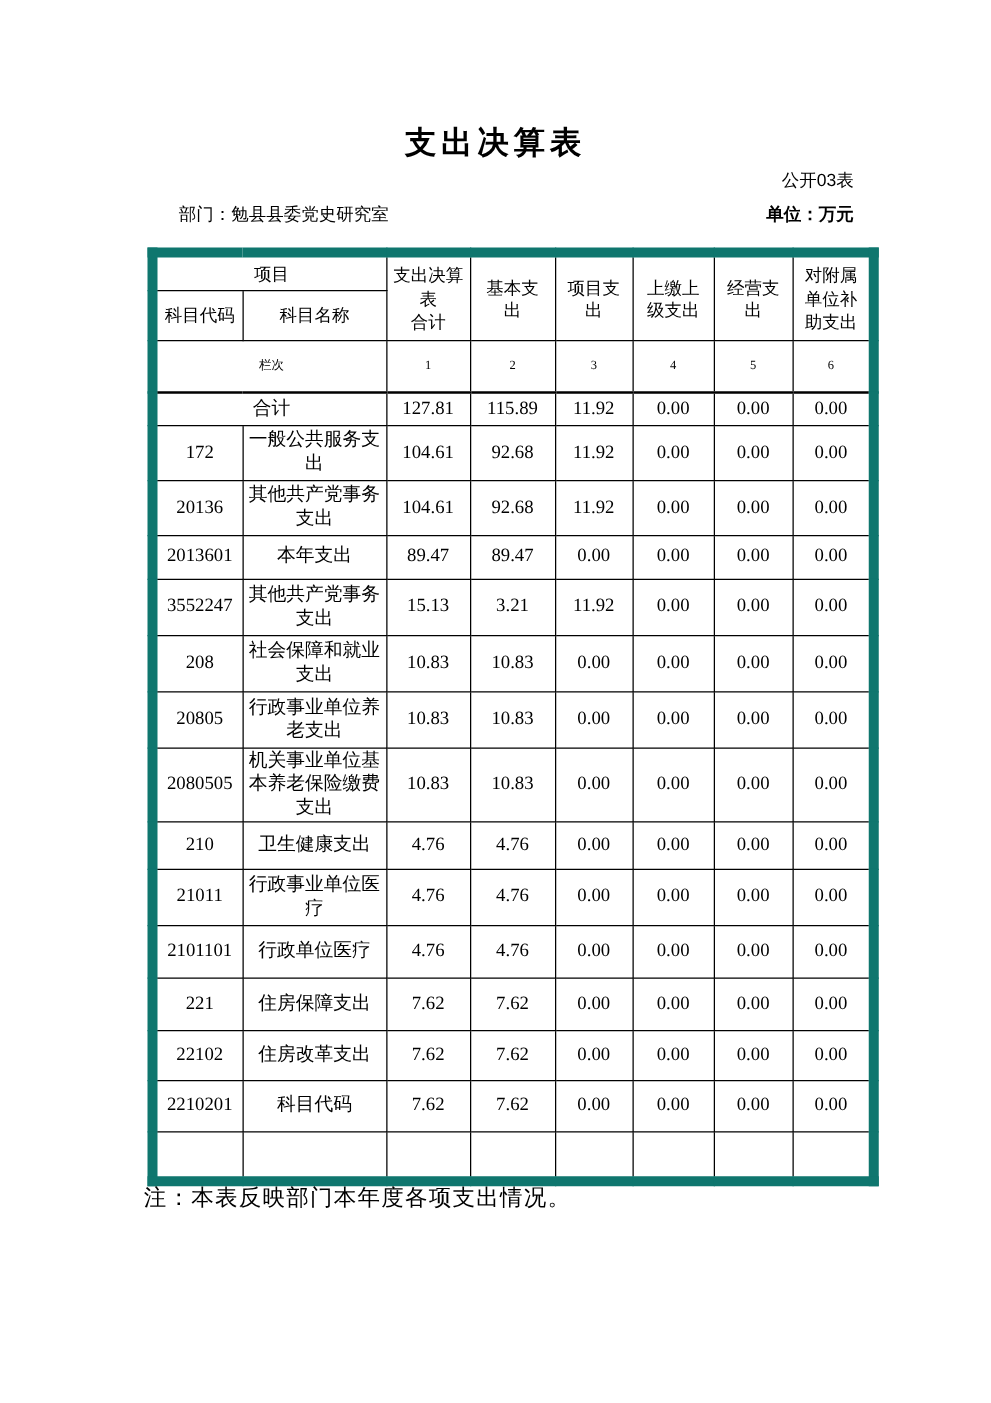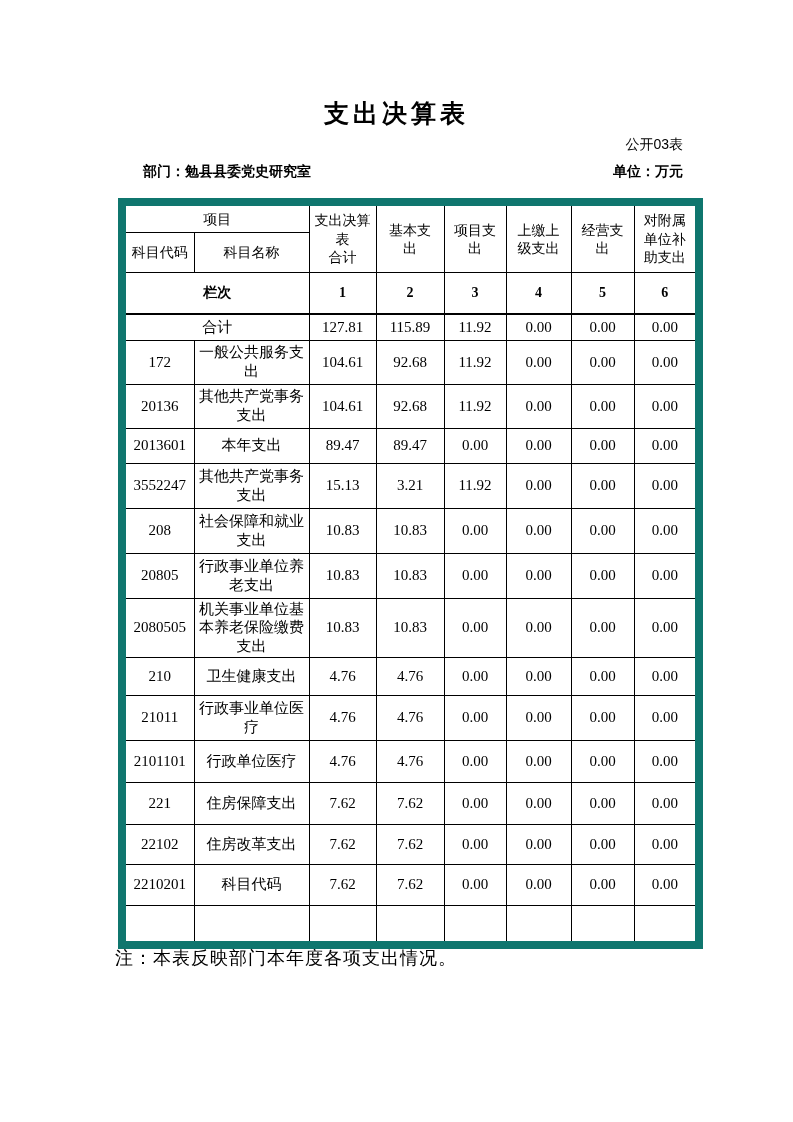--- a/index.html
+++ b/index.html
@@ -26,21 +26,21 @@
     position:absolute;
     top:136px; right:110px;
     font-family:"Liberation Sans", sans-serif;
     font-size:14px;
   }
   .dept-label {
     position:absolute;
     top:163px; left:143px;
     font-family:"Liberation Sans", sans-serif;
     font-size:14px;
-    font-weight:bold;
+    font-weight:normal;
   }
   .unit-label {
     position:absolute;
     top:163px; right:110px;
     font-family:"Liberation Sans", sans-serif;
     font-size:14px;
     font-weight:bold;
   }
   table.report {
     position:absolute;
@@ -59,22 +59,21 @@
     line-height:1.25;
     white-space:pre-line;
     overflow:hidden;
   }
   tr.hrow td {
     font-family:"Liberation Sans", sans-serif;
     font-size:14px;
     line-height:1.3;
   }
   tr.lanci-row td {
-    font-size:14px;
-    font-weight:bold;
+    font-size:10px;
   }
   tr.total-row td { border-top:2px solid #000; }
   td.code-cell, td.name-cell {
     text-align:left;
     padding-left:4px;
   }
   .footnote {
     position:absolute;
     top:946px; left:115px;
     font-size:18px;

